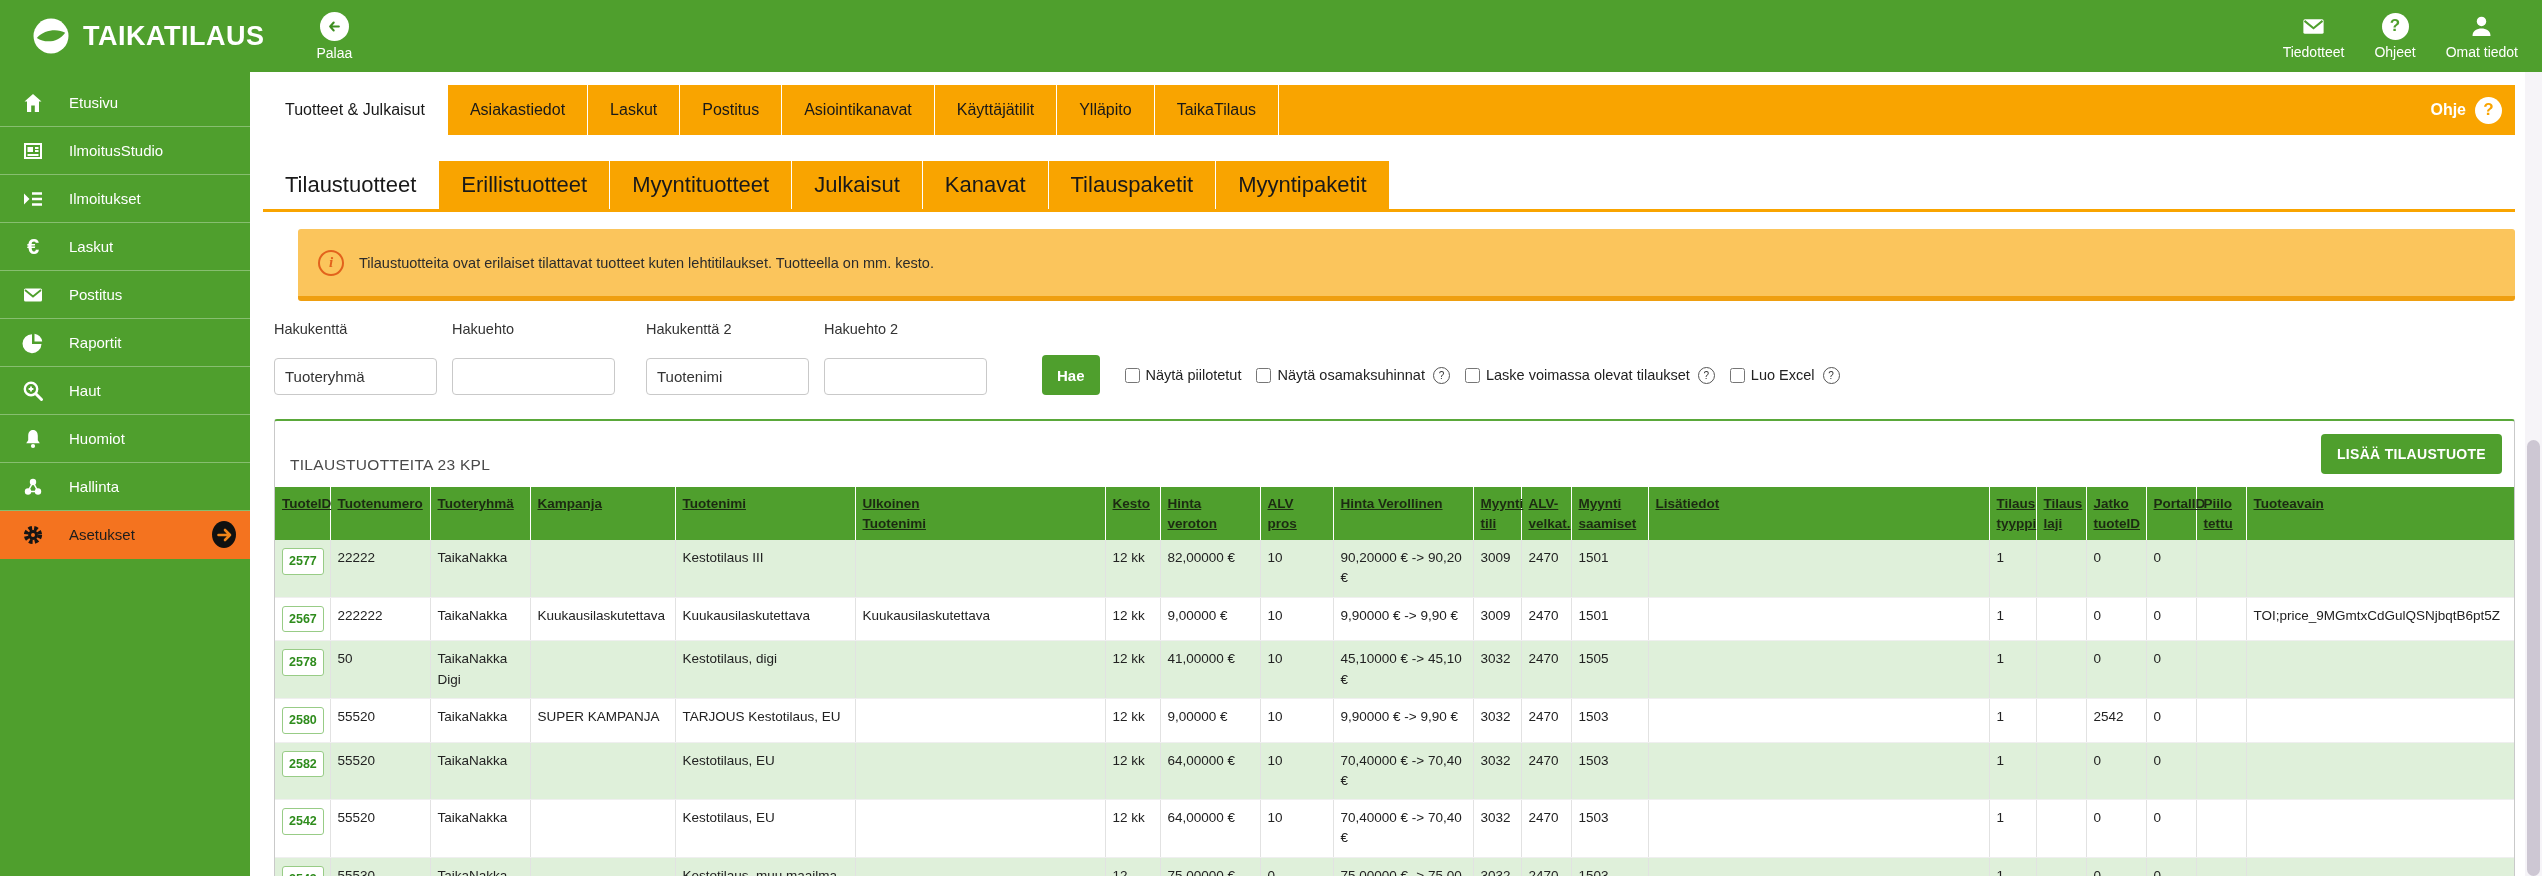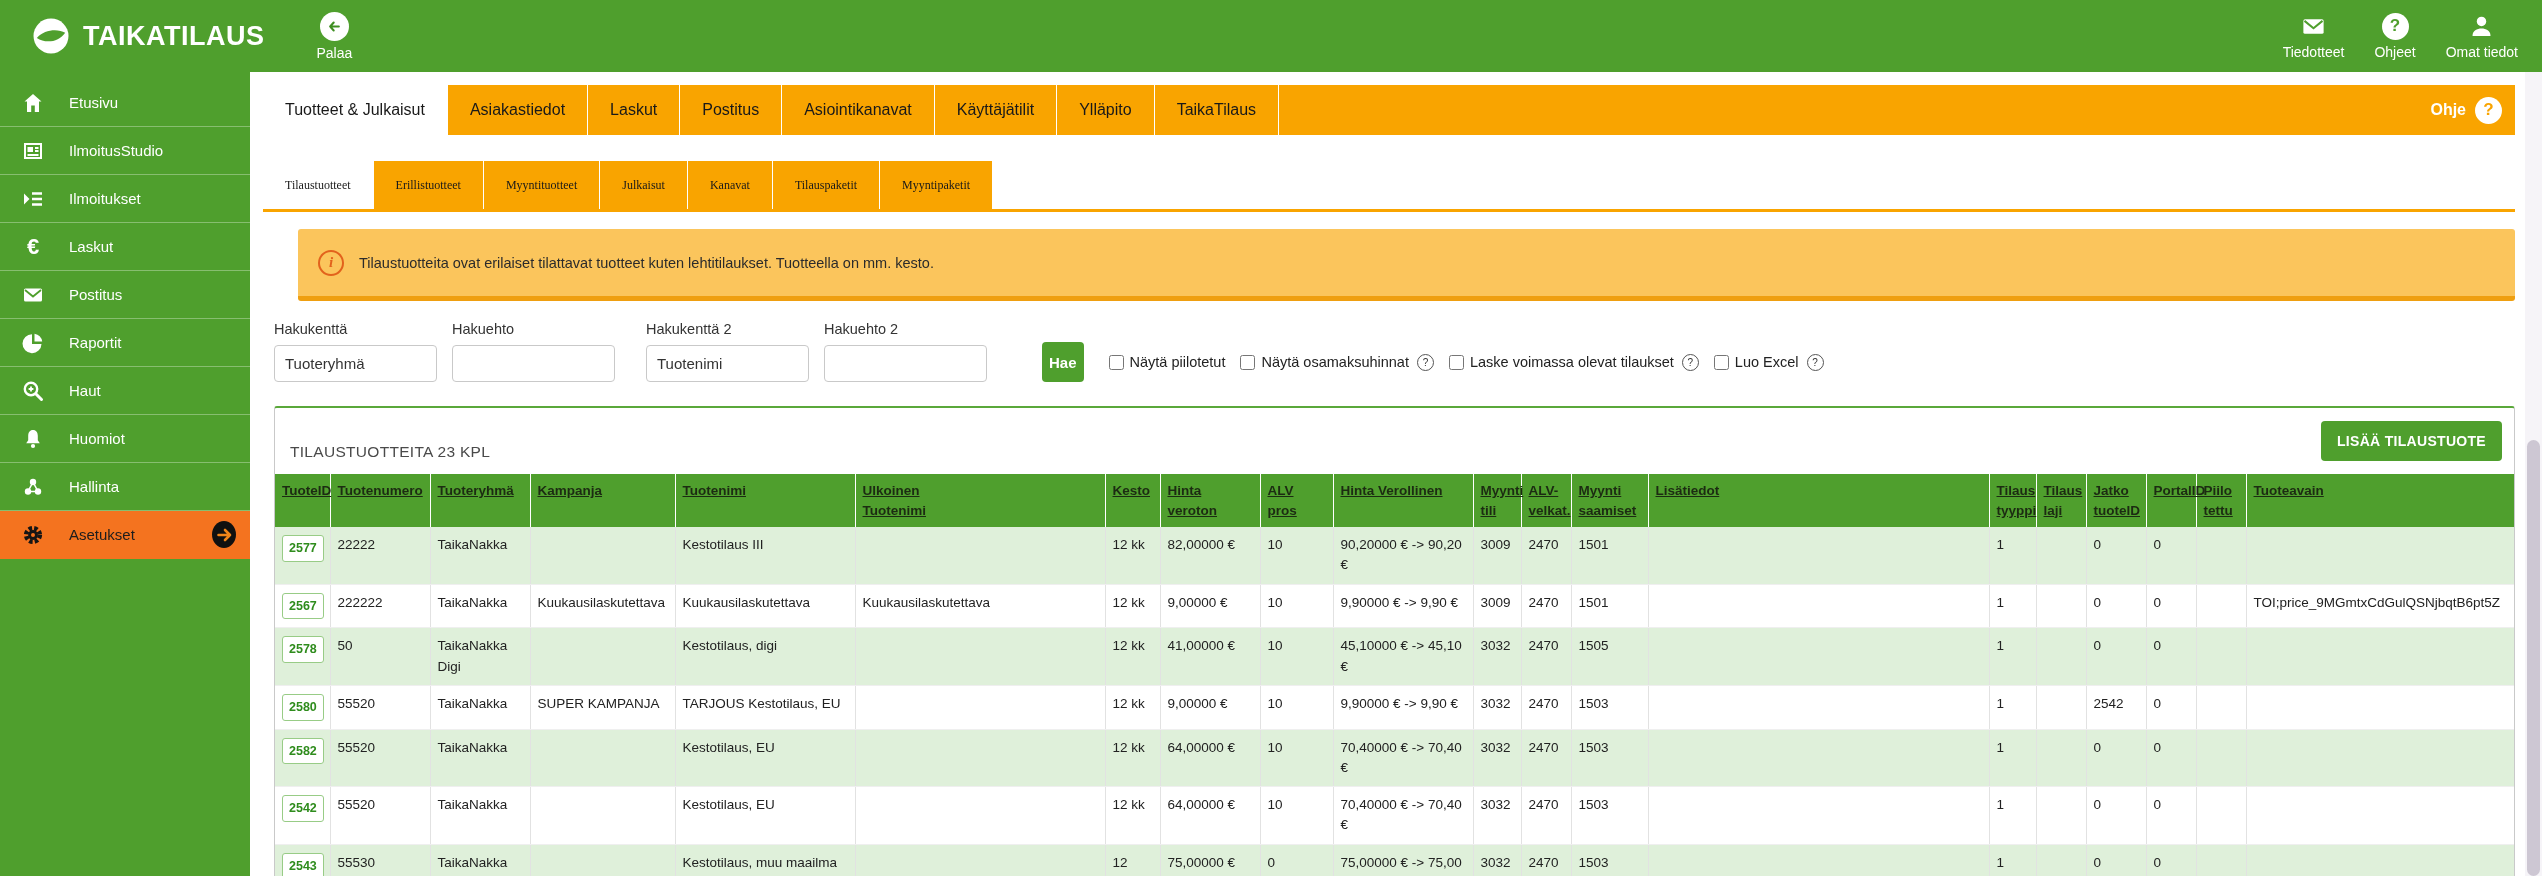--- a/index.html
+++ b/index.html
@@ -52,37 +52,37 @@
   .main-tabs { margin:13px 27px 0 13px; height:50px; background:#f9a400; display:flex; }
   .tab { padding:0 22px; display:flex; align-items:center; font-size:16px; color:#191919;
          border-right:1px solid #fff; cursor:pointer; white-space:nowrap; }
   .tab.active { background:#fff; }
   .ohje-wrap { margin-left:auto; display:flex; align-items:center; gap:9px; padding-right:13px;
                color:#fff; font-weight:bold; font-size:16px; cursor:pointer; }
   .ohje-wrap .qmark { color:#f9a400; }
 
   .sub-tabs-wrap { margin:26px 27px 0 13px; }
   .sub-tabs { display:flex; width:max-content; background:#f9a400; height:48px; }
-  .sub-tabs .tab { font-size:12px;font-family:Liberation Serif, serif; }
+  .sub-tabs .tab { font-size:22px; }
   .sub-underline { height:3px; background:#f9a400; }
 
   .banner { margin:17px 27px 0 48px; background:#fbc55c; border-radius:3px; height:72px;
             border-bottom:5px solid #ef9f10; display:flex; align-items:center; gap:15px; padding:0 20px; }
   .info-ico { width:26px; height:26px; min-width:26px; border-radius:50%; border:2px solid #e2621c;
               color:#e2621c; font-weight:bold; font-size:15px; font-family:"Liberation Serif",serif;
               font-style:italic; display:flex; align-items:center; justify-content:center; }
   .banner-text { font-size:14.5px; color:#2b2b2b; }
 
   .search-row { margin:20px 27px 0 24px; display:flex; align-items:flex-end; }
   .field-group { display:flex; flex-direction:column; margin-right:15px; }
   .field-group:nth-of-type(2) { margin-right:31px; }
-  .field-label { font-size:14.5px; color:#333; margin-bottom:8px; }
+  .field-label { font-size:14.5px; color:#333; margin-bottom:21px; }
   .field-input { width:163px; height:37px; border:1px solid #c9c9c9; border-radius:4px;
                  padding:0 10px; font-size:15px; color:#333; font-family:inherit; }
-  .hae-btn { margin-left:40px; height:40px; padding:0 7px; background:#4f9f2d; color:#fff;
+  .hae-btn { margin-left:40px; height:40px; padding:0 15px; background:#4f9f2d; color:#fff;
              font-weight:bold; font-size:15px; border:none; border-radius:4px; cursor:pointer; }
   .checkbox-row { display:flex; align-items:center; height:40px; margin-left:10px; }
   .cb { display:flex; align-items:center; gap:6px; margin-left:15px; font-size:14.5px; color:#222; cursor:pointer; }
   .cb input { width:15px; height:15px; margin:0; }
   .help-circ { width:17px; height:17px; border-radius:50%; border:1px solid #555; color:#333;
                font-size:10px; display:flex; align-items:center; justify-content:center; margin-left:2px; }
 
   
   .table-panel { margin:24px 27px 0 24px; border:1px solid #c9c9c9; border-top:2px solid #5aa83a;
                  border-radius:3px; overflow:hidden; }

